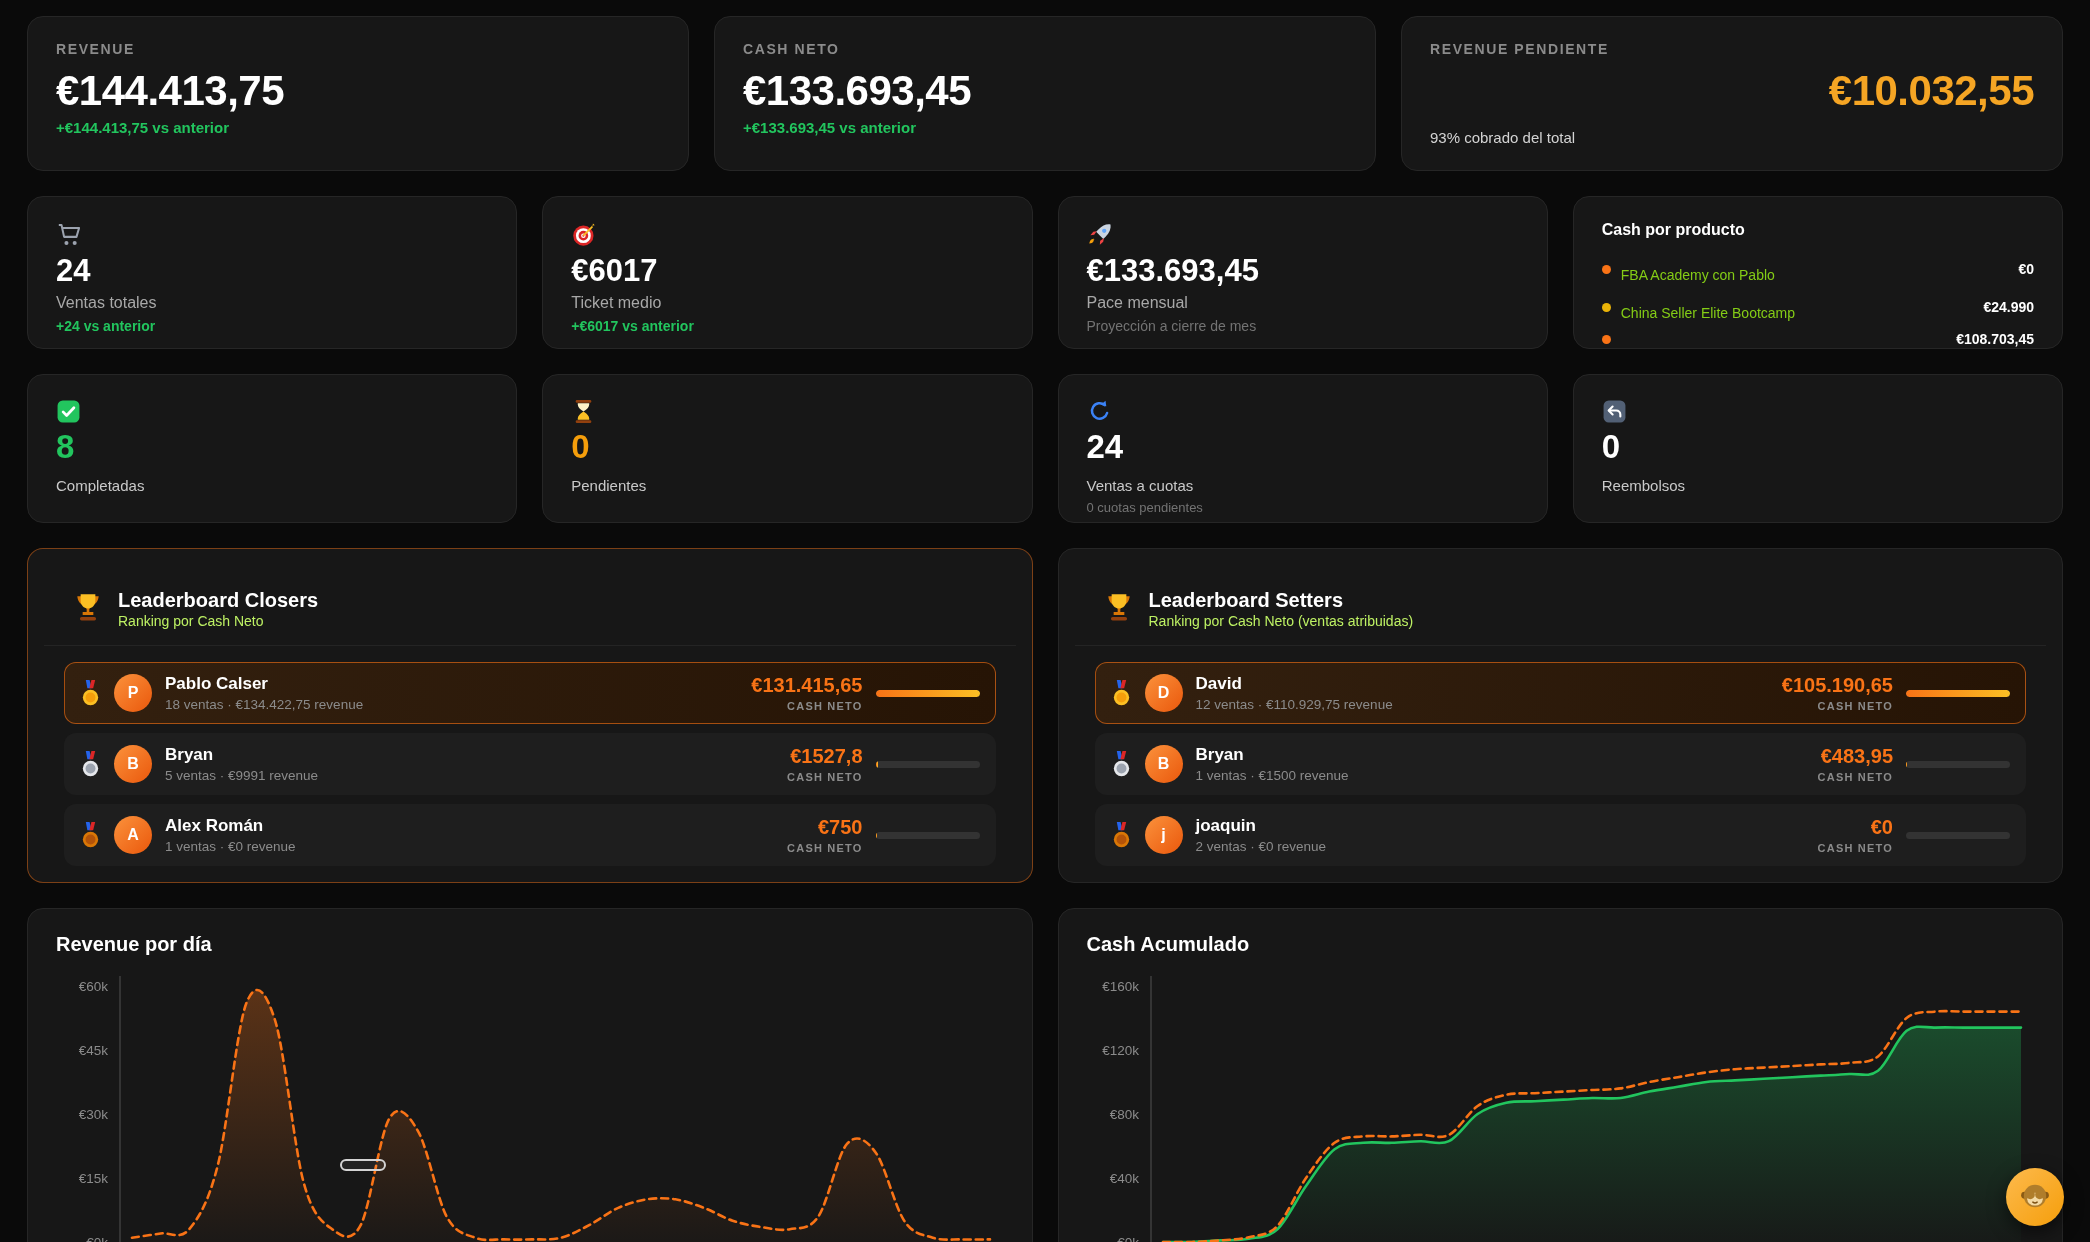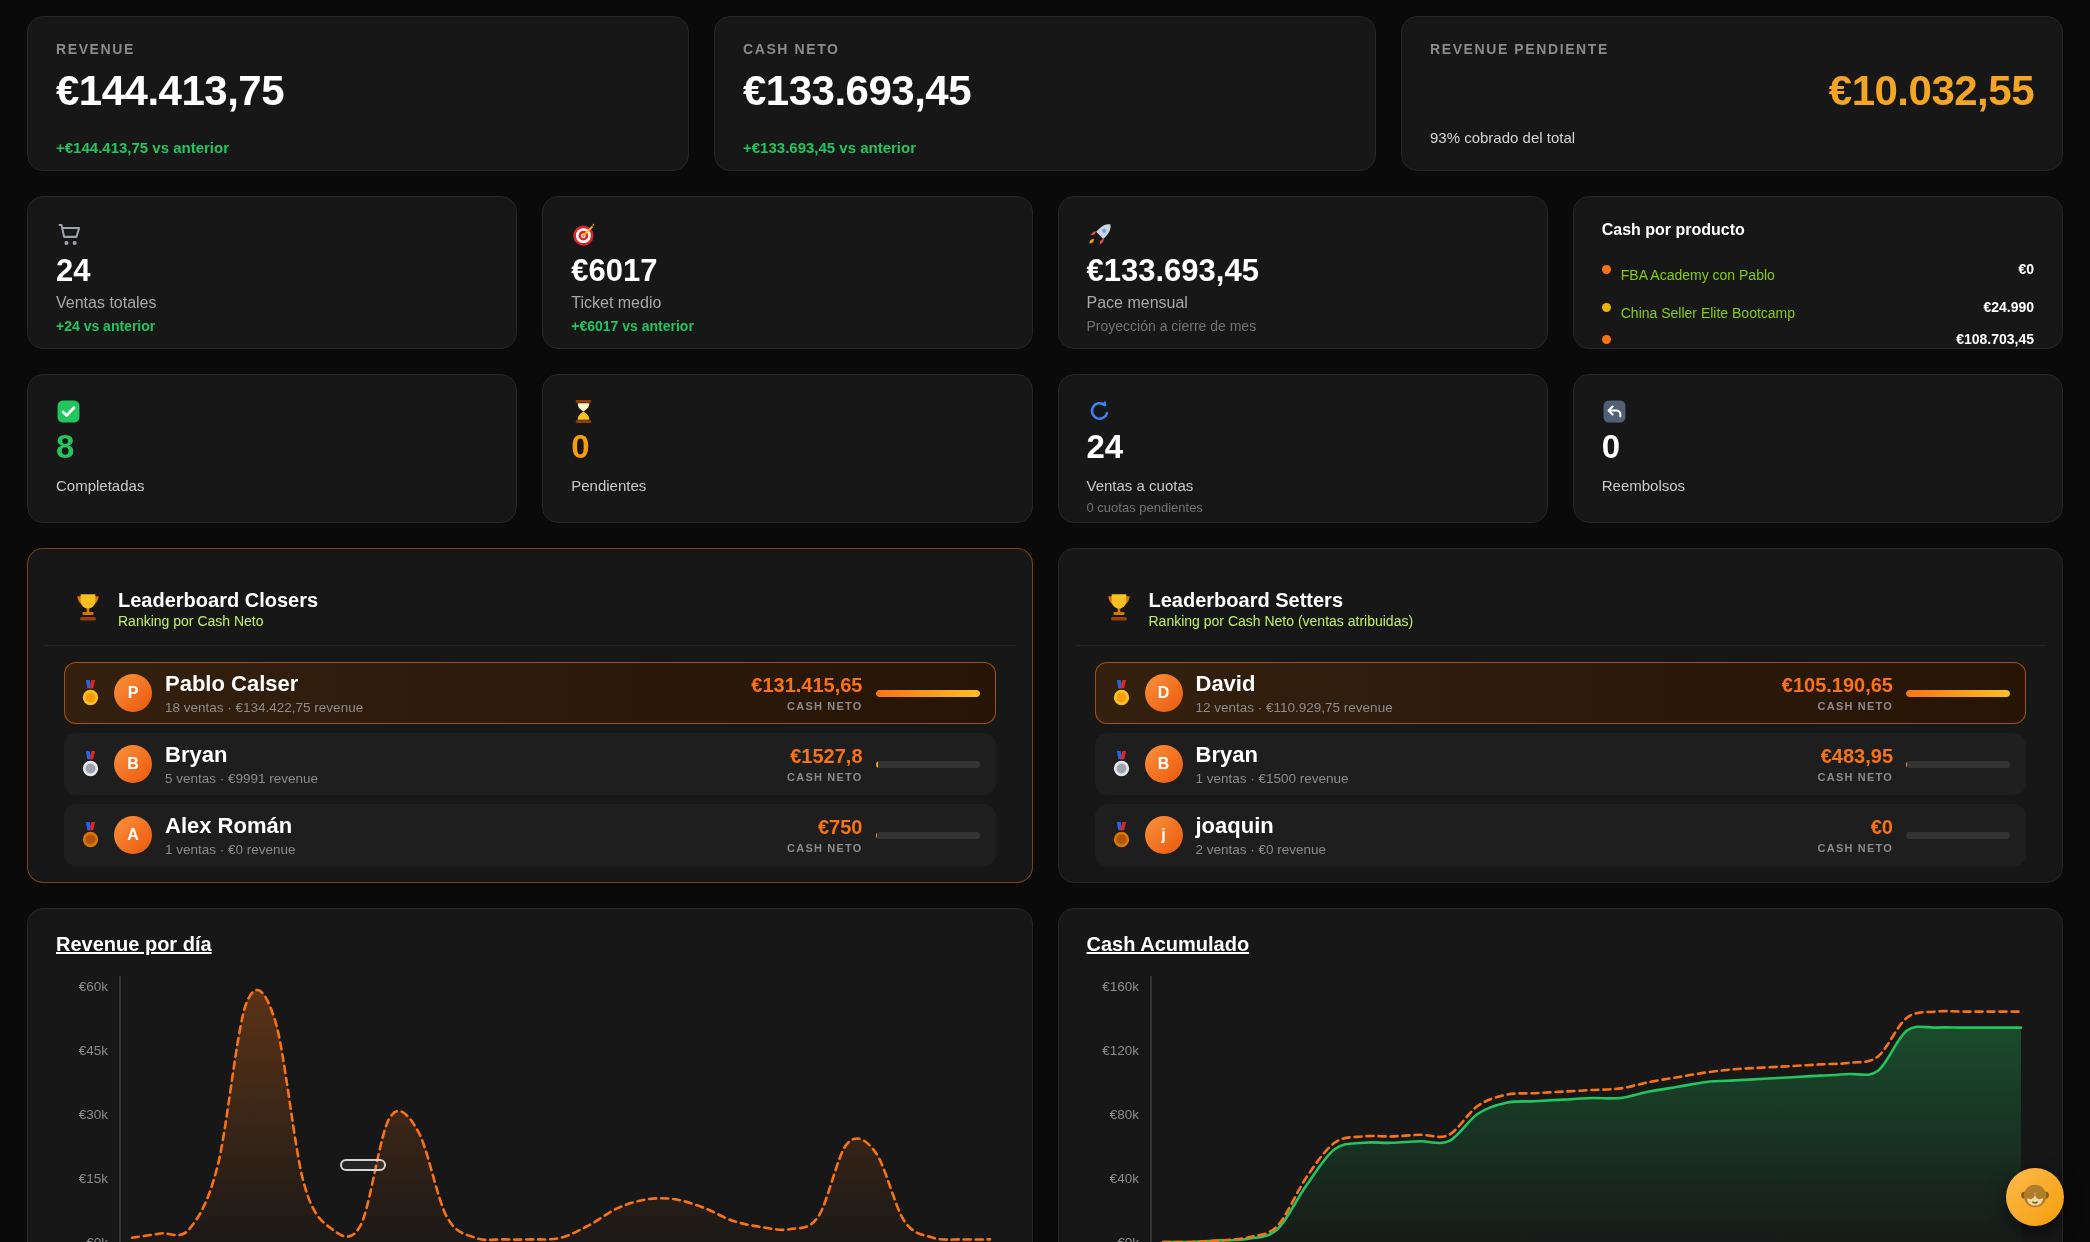--- a/index.html
+++ b/index.html
@@ -23,21 +23,21 @@
   }
 
   
   .kpi-card { height: 155px; }
   .kpi-label {
     font-size: 14px; font-weight: 700; letter-spacing: 1.6px;
     text-transform: uppercase; color: #8b8b8b;
   }
   .kpi-value { font-size: 42px; font-weight: 800; letter-spacing: -0.5px; margin-top: 10px; }
   .kpi-value.amber { color: #f5a524; text-align: right; }
-  .kpi-delta { font-size: 15px; font-weight: 700; margin-top: 24px; }
+  .kpi-delta { font-size: 15px; font-weight: 700; margin-top: 4px; }
   .green { color: #22c55e; }
   .kpi-note { font-size: 15px; color: #d4d4d4; margin-top: 14px; }
 
   
   .mid-card { height: 153px; }
   .mid-icon { display: block; height: 28px; }
   .mid-value { font-size: 31px; font-weight: 800; margin-top: 4px; }
   .mid-label { font-size: 16px; color: #a8a8a8; margin-top: 5px; }
   .mid-delta { font-size: 14px; font-weight: 700; margin-top: 6px; }
   .mid-note { font-size: 14px; color: #737373; margin-top: 6px; }
@@ -77,34 +77,34 @@
     border-color: rgba(249, 115, 22, 0.6);
   }
   .medal { flex: 0 0 auto; display: flex; align-items: center; }
   .avatar {
     width: 38px; height: 38px; border-radius: 50%; flex: 0 0 auto;
     background: linear-gradient(135deg, #fb923c, #ea580c);
     display: flex; align-items: center; justify-content: center;
     font-weight: 800; font-size: 16px; color: #fff;
   }
   .lb-who { flex: 1; min-width: 0; }
-  .lb-name { font-size: 22px; font-weight: 700; }
+  .lb-name { font-size: 17px; font-weight: 700; }
   .lb-meta { font-size: 13.5px; color: #8b8b8b; margin-top: 3px; }
   .lb-valblock { text-align: right; }
   .lb-value { font-size: 20px; font-weight: 800; color: #f97316; }
   .lb-vallabel {
     font-size: 11px; font-weight: 700; letter-spacing: 1.2px;
     color: #8b8b8b; margin-top: 3px;
   }
   .lb-bar { width: 104px; height: 7px; border-radius: 4px; background: #333; overflow: hidden; flex: 0 0 auto; }
   .lb-bar-fill { height: 100%; border-radius: 4px; background: linear-gradient(90deg, #f97316, #fbbf24); }
 
   
   .chart-card { height: 430px; position: relative; overflow: hidden; }
-  .chart-title { font-size: 20px; font-weight: 800; text-decoration: underline; }
+  .chart-title { font-size: 20px; font-weight: 800; }
   .chart-host { margin-top: 14px; position: relative; width: 100%; height: 340px; }
   .chart-scrubber {
     position: absolute; left: 312px; top: 250px; width: 46px; height: 12px;
     border: 2px solid #d4d4d4; border-radius: 7px;
     background: rgba(255,255,255,0.06); cursor: pointer;
   }
 
   
   .fab {
     position: fixed; right: 26px; bottom: 16px;

